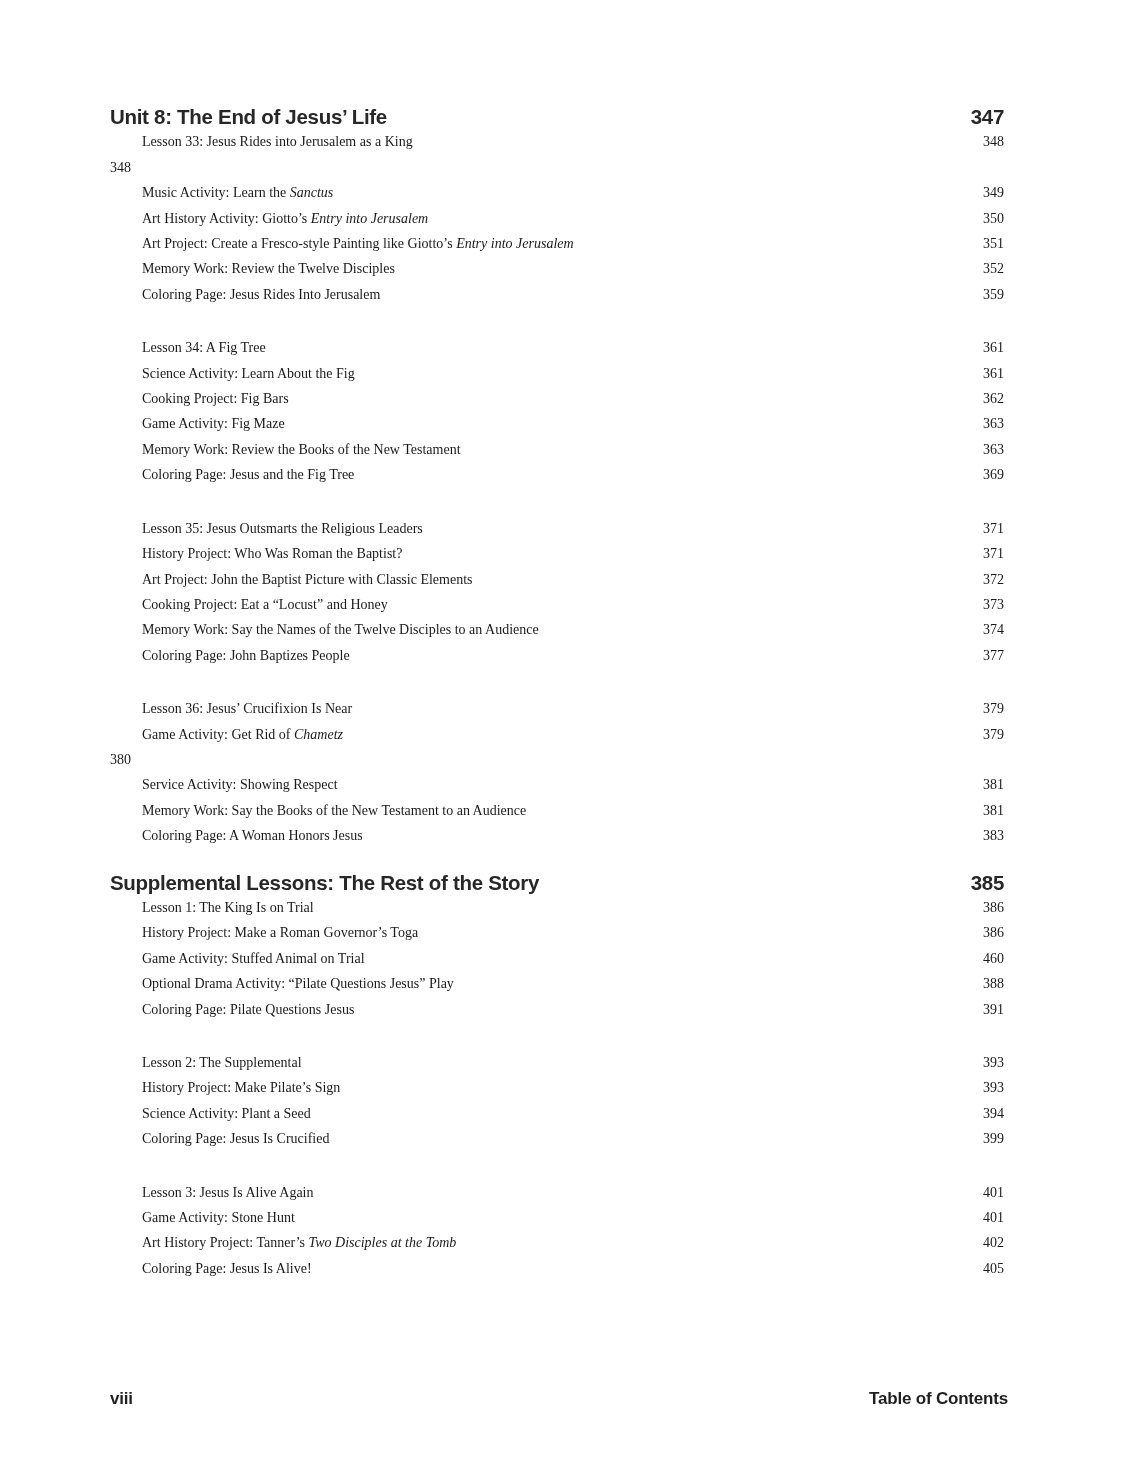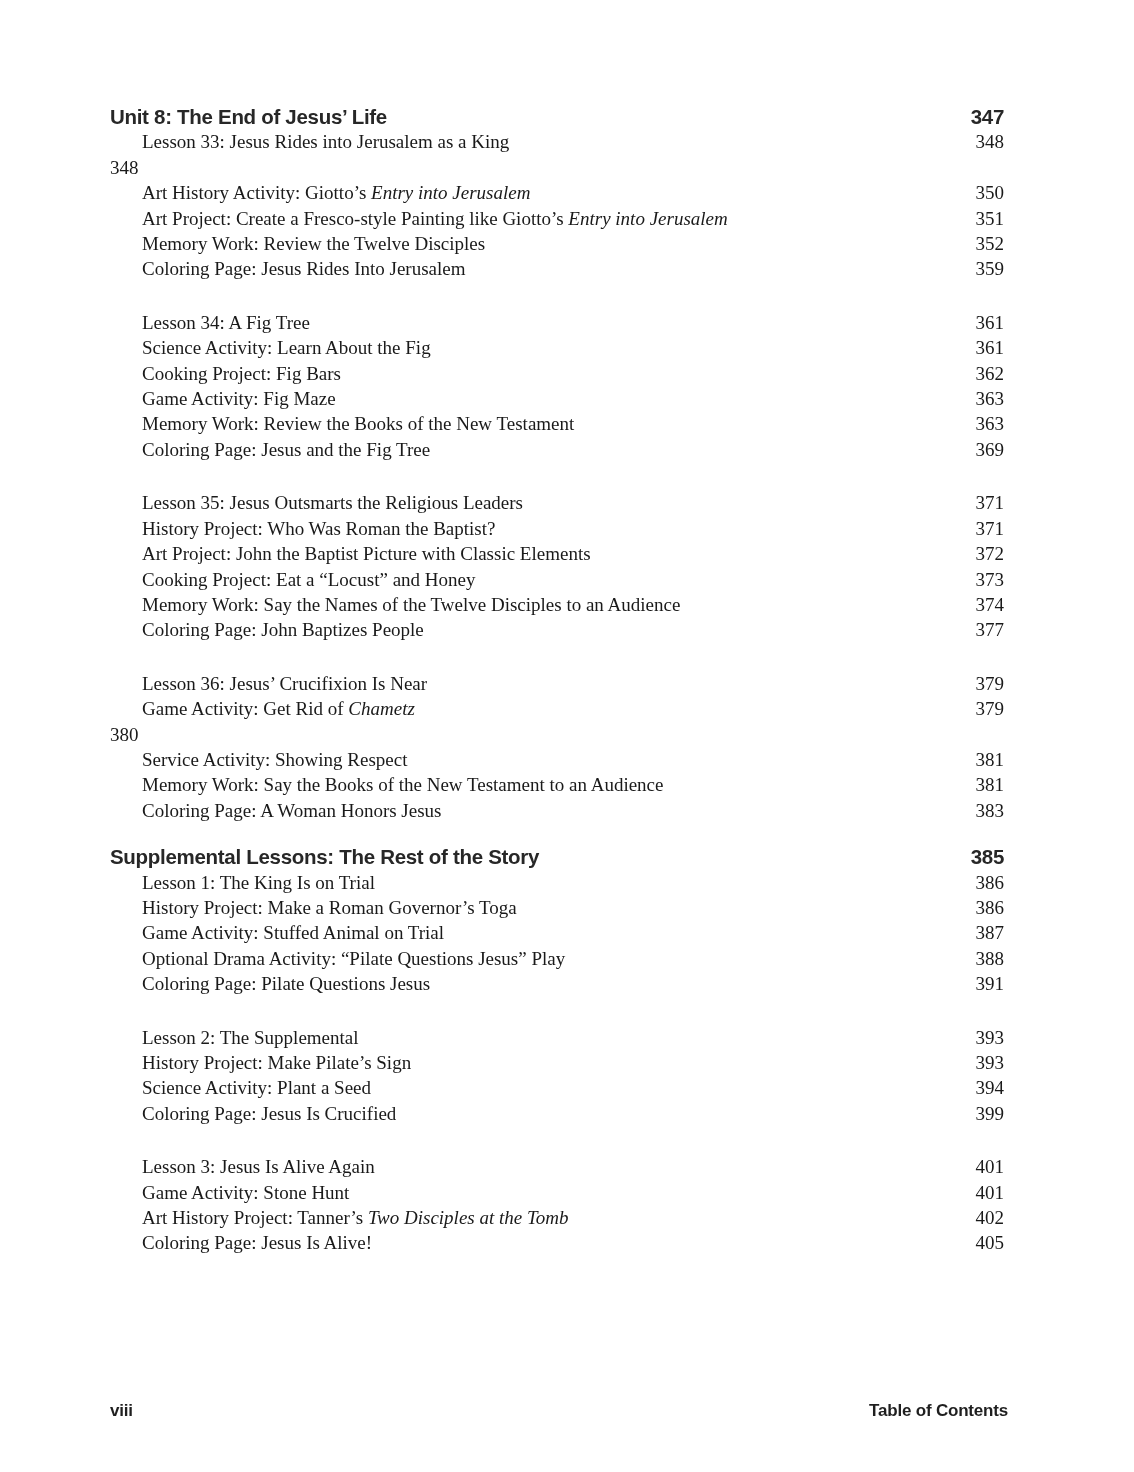--- a/index.html
+++ b/index.html
@@ -27,60 +27,63 @@
   }
   .heading-row {
     font-family: "Liberation Sans", sans-serif;
     font-weight: bold;
     font-size: 20.5px;
     letter-spacing: -0.3px;
     color: #272727;
     align-items: flex-end;
   }
   .entry-row {
-    font-size: 19px;
+    font-size: 14px;
   }
   .e-title { padding-left: 32px; }
   .e-title i { font-style: italic; }
   .group + .group { margin-top: 28px; }
   .section + .section { margin-top: 21px; }
   .footer {
     position: absolute;
     left: 110px;
     right: 126px;
     top: 1389px;
     display: flex;
     justify-content: space-between;
     align-items: baseline;
     font-family: "Liberation Sans", sans-serif;
     font-weight: bold;
     font-size: 17px;
     letter-spacing: -0.2px;
     color: #1f1f1f;
-    margin-top: 12px;
   }
 </style>
 </head>
 <body>
 
 <div class="toc">
     <div class="section">
       <div class="row heading-row">
         <span class="h-title">Unit 8: The End of Jesus’ Life</span>
         <span class="h-page">347</span>
       </div>
       <div class="group">
         <div class="row entry-row">
           <span class="e-title">Lesson 33: Jesus Rides into Jerusalem as a King</span>
           <span class="e-page">348</span>
         </div>
         <div class="row entry-row">
           <span class="e-page">348</span>
         </div>
         <div class="row entry-row">
+          <span class="e-title">Music Activity: Learn the <i>Sanctus</i></span>
+          <span class="e-page">349</span>
+        </div>
+        <div class="row entry-row">
           <span class="e-title">Art History Activity: Giotto’s <i>Entry into Jerusalem</i></span>
           <span class="e-page">350</span>
         </div>
         <div class="row entry-row">
           <span class="e-title">Art Project: Create a Fresco-style Painting like Giotto’s <i>Entry into Jerusalem</i></span>
           <span class="e-page">351</span>
         </div>
         <div class="row entry-row">
           <span class="e-title">Memory Work: Review the Twelve Disciples</span>
           <span class="e-page">352</span>
@@ -177,21 +180,21 @@
         <div class="row entry-row">
           <span class="e-title">Lesson 1: The King Is on Trial</span>
           <span class="e-page">386</span>
         </div>
         <div class="row entry-row">
           <span class="e-title">History Project: Make a Roman Governor’s Toga</span>
           <span class="e-page">386</span>
         </div>
         <div class="row entry-row">
           <span class="e-title">Game Activity: Stuffed Animal on Trial</span>
-          <span class="e-page">387</span>
+          <span class="e-page">460</span>
         </div>
         <div class="row entry-row">
           <span class="e-title">Optional Drama Activity: “Pilate Questions Jesus” Play</span>
           <span class="e-page">388</span>
         </div>
         <div class="row entry-row">
           <span class="e-title">Coloring Page: Pilate Questions Jesus</span>
           <span class="e-page">391</span>
         </div>
       </div>

